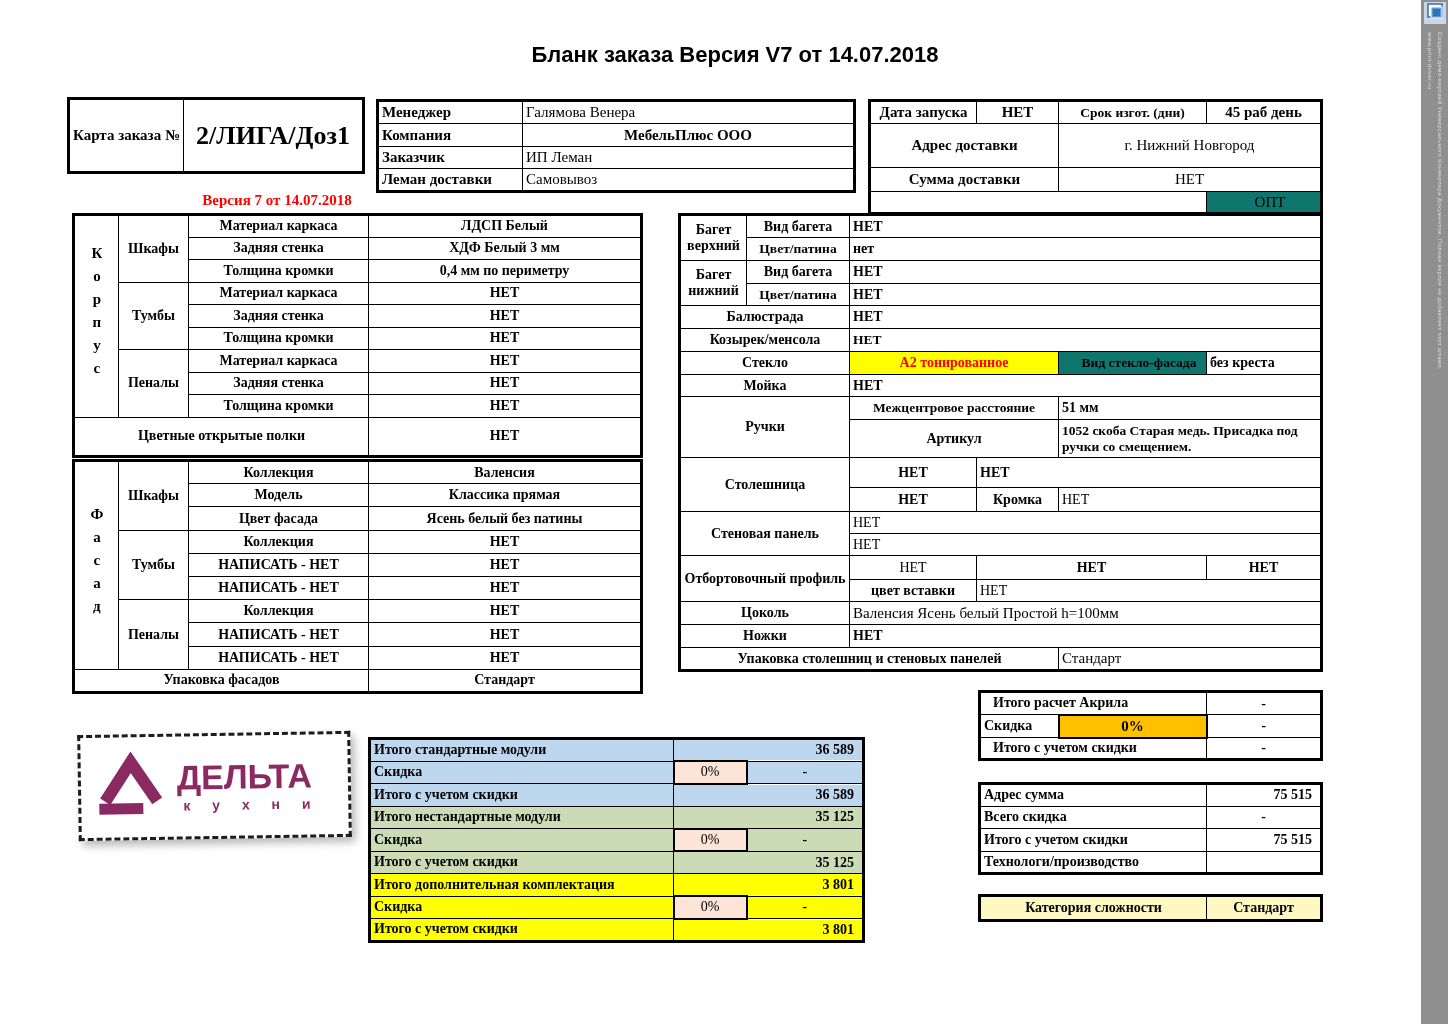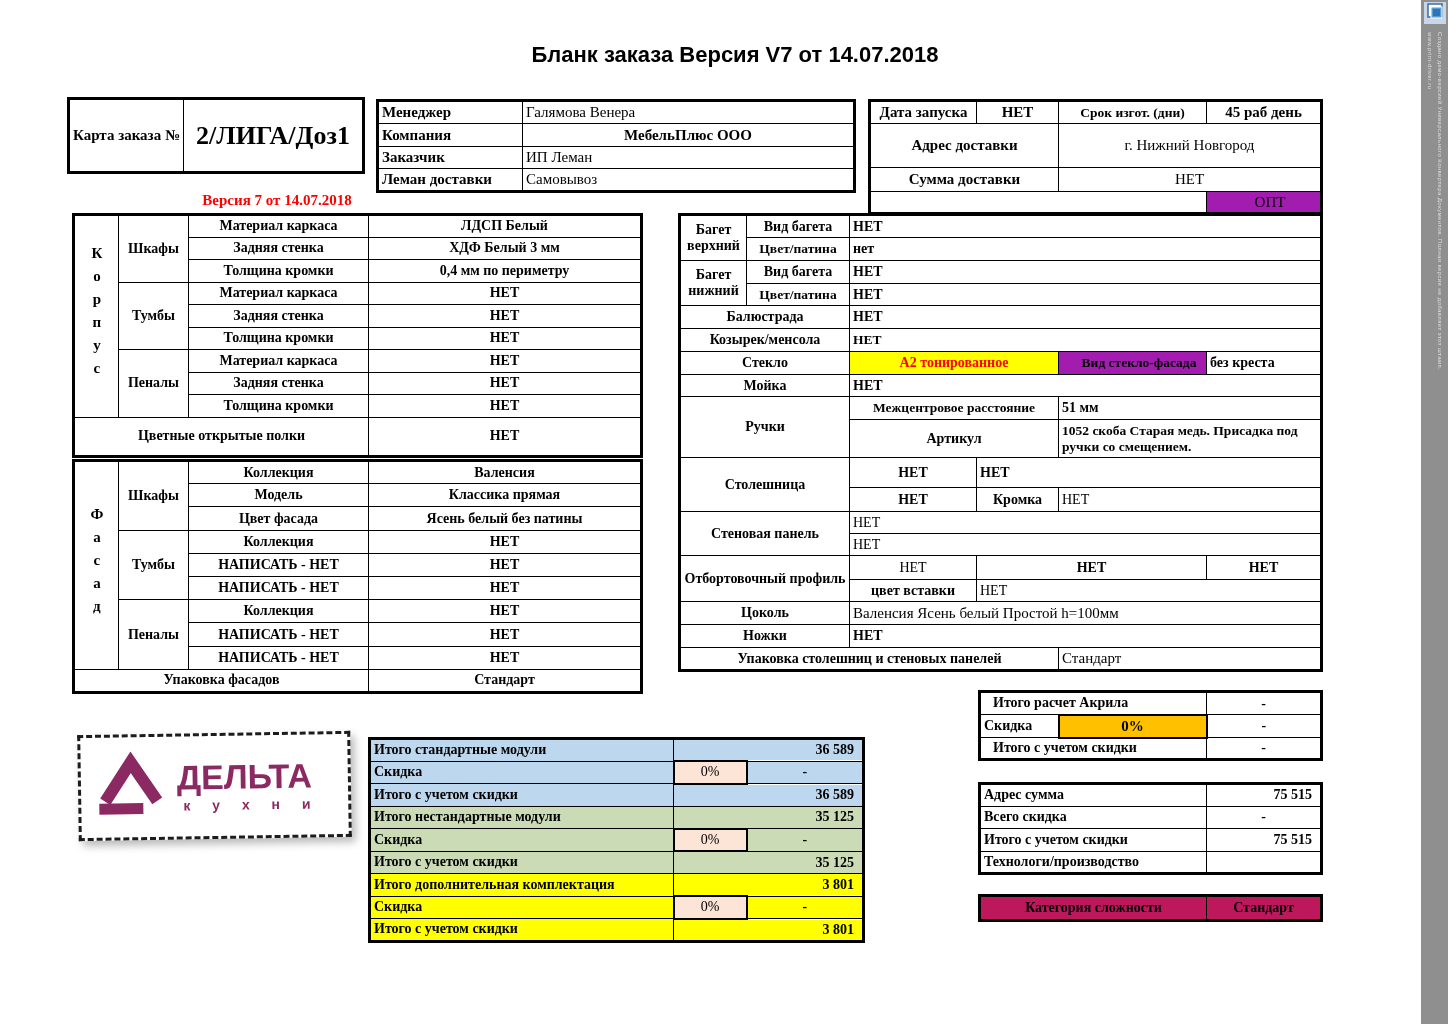--- a/index.html
+++ b/index.html
@@ -8,29 +8,29 @@
   .title{font-family:"Liberation Sans",sans-serif;font-size:22px;font-weight:bold;text-align:center;}
   table{border-collapse:collapse;table-layout:fixed;}
   table.heavy{border:3px solid #000;}
   td{border:1.5px solid #000;font-size:14px;font-weight:bold;text-align:center;vertical-align:middle;padding:0 3px;overflow:hidden;line-height:1.12;}
   td.l{text-align:left;}
   td.r{text-align:right;padding-right:8px;}
   td.reg{font-weight:normal;}
   td.f15{font-size:15px;}
   td.f13{font-size:13.5px;}
   td.big{font-size:26px;}
-  td.grey{background:#a21caf;padding-left:16px;}
+  td.grey{background:#0f766e;padding-left:16px;}
   td.yellowcell{background:#FFFF00;color:#FF0000;}
   td.pct{background:#FCE4D6;border:2.5px solid #000;font-weight:normal;}
   td.pct-orange{background:#FFC000;border:2.5px solid #000;font-weight:bold;font-size:15px;}
   tr.blue td{background:#BDD7EE;}
   tr.green td{background:#CBDBB5;}
   tr.yellow td{background:#FFFF00;}
   tr.blue td.pct,tr.green td.pct,tr.yellow td.pct{background:#FCE4D6;}
-  tr.catgreen td{background:#be185d;}
+  tr.catgreen td{background:#fef9c3;}
   .vert{writing-mode:vertical-rl;text-orientation:upright;letter-spacing:7px;font-weight:bold;font-size:15px;display:inline-block;}
   .version-note{color:#FF0000;font-weight:bold;font-size:15px;text-align:center;font-family:"Liberation Serif",serif;}
   .logo-box{border:3px dashed #1c1c1c;background:#fff;display:flex;align-items:center;transform:rotate(-0.9deg);box-shadow:4px 5px 9px rgba(0,0,0,0.28);}
   .logo-brand{font-family:"Liberation Sans",sans-serif;font-weight:bold;font-size:34px;color:#8B2A62;line-height:1;}
   .logo-sub{font-family:"Liberation Sans",sans-serif;font-weight:bold;font-size:14px;color:#8B2A62;letter-spacing:9px;margin-top:3px;padding-left:6px;}
   .strip{background:#8F8F8F;}
   .strip-text{writing-mode:vertical-rl;font-family:"Liberation Sans",sans-serif;font-size:6px;color:#DEDEDE;line-height:10px;letter-spacing:0.4px;}
 </style>
 </head>
 <body>

